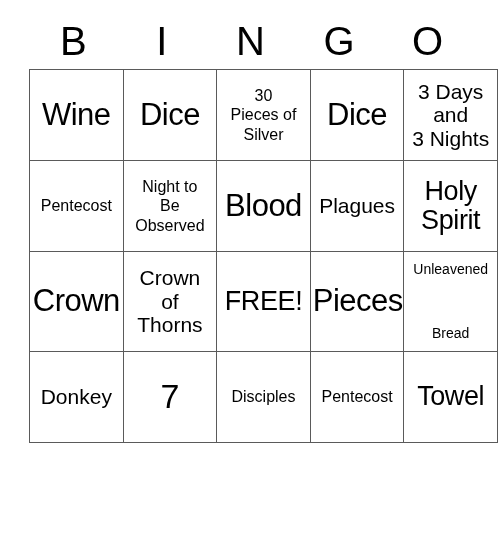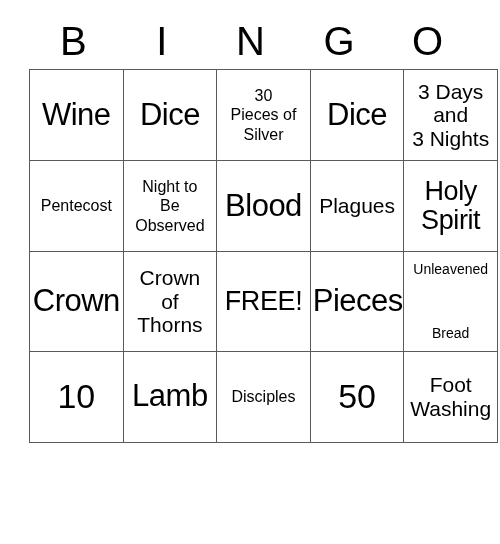--- a/index.html
+++ b/index.html
@@ -144,32 +144,31 @@
             <span class="cell-text fs-xl">Pieces</span>
           </td>
         <td>
             <span class="cell-text fs-xxs">Unleavened
 
 Bread</span>
           </td>
       </tr>
       <tr>
         <td>
-            <span class="cell-text fs-num">10</span>
+            <span class="cell-text fs-md">Donkey</span>
           </td>
         <td>
-            <span class="cell-text fs-xl">Lamb</span>
+            <span class="cell-text fs-num">7</span>
           </td>
         <td>
             <span class="cell-text fs-sm">Disciples</span>
           </td>
         <td>
-            <span class="cell-text fs-num">50</span>
+            <span class="cell-text fs-sm">Pentecost</span>
           </td>
         <td>
-            <span class="cell-text fs-md">Foot
-Washing</span>
+            <span class="cell-text fs-lg">Towel</span>
           </td>
       </tr>
     </tbody>
   </table>
 
 </div>
 
 </body></html>

